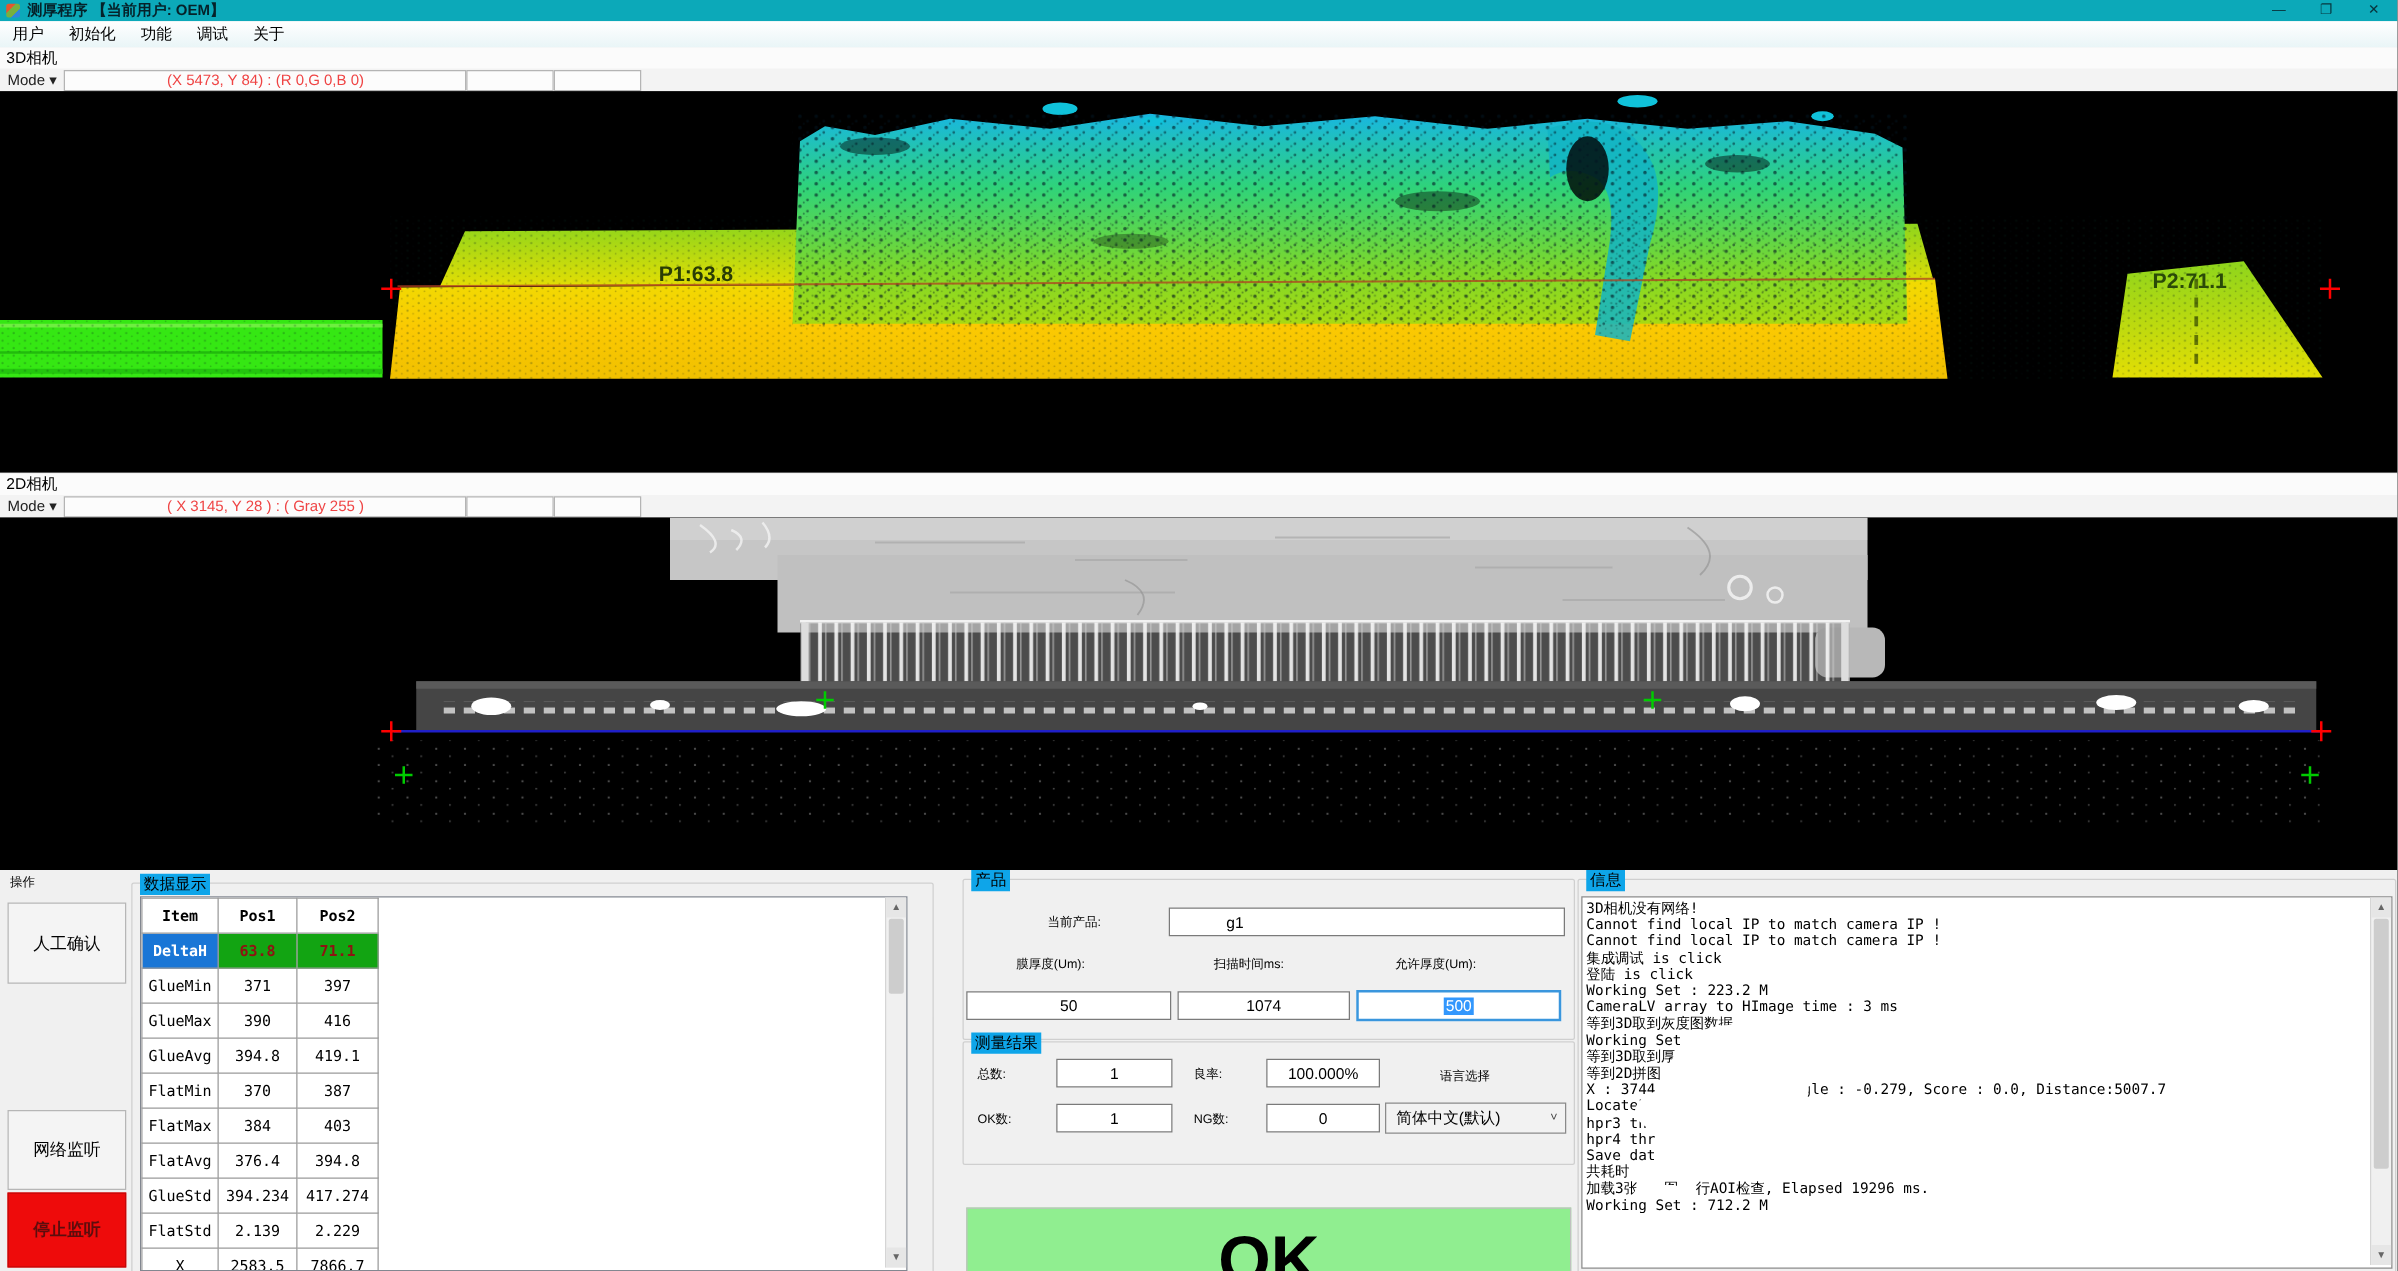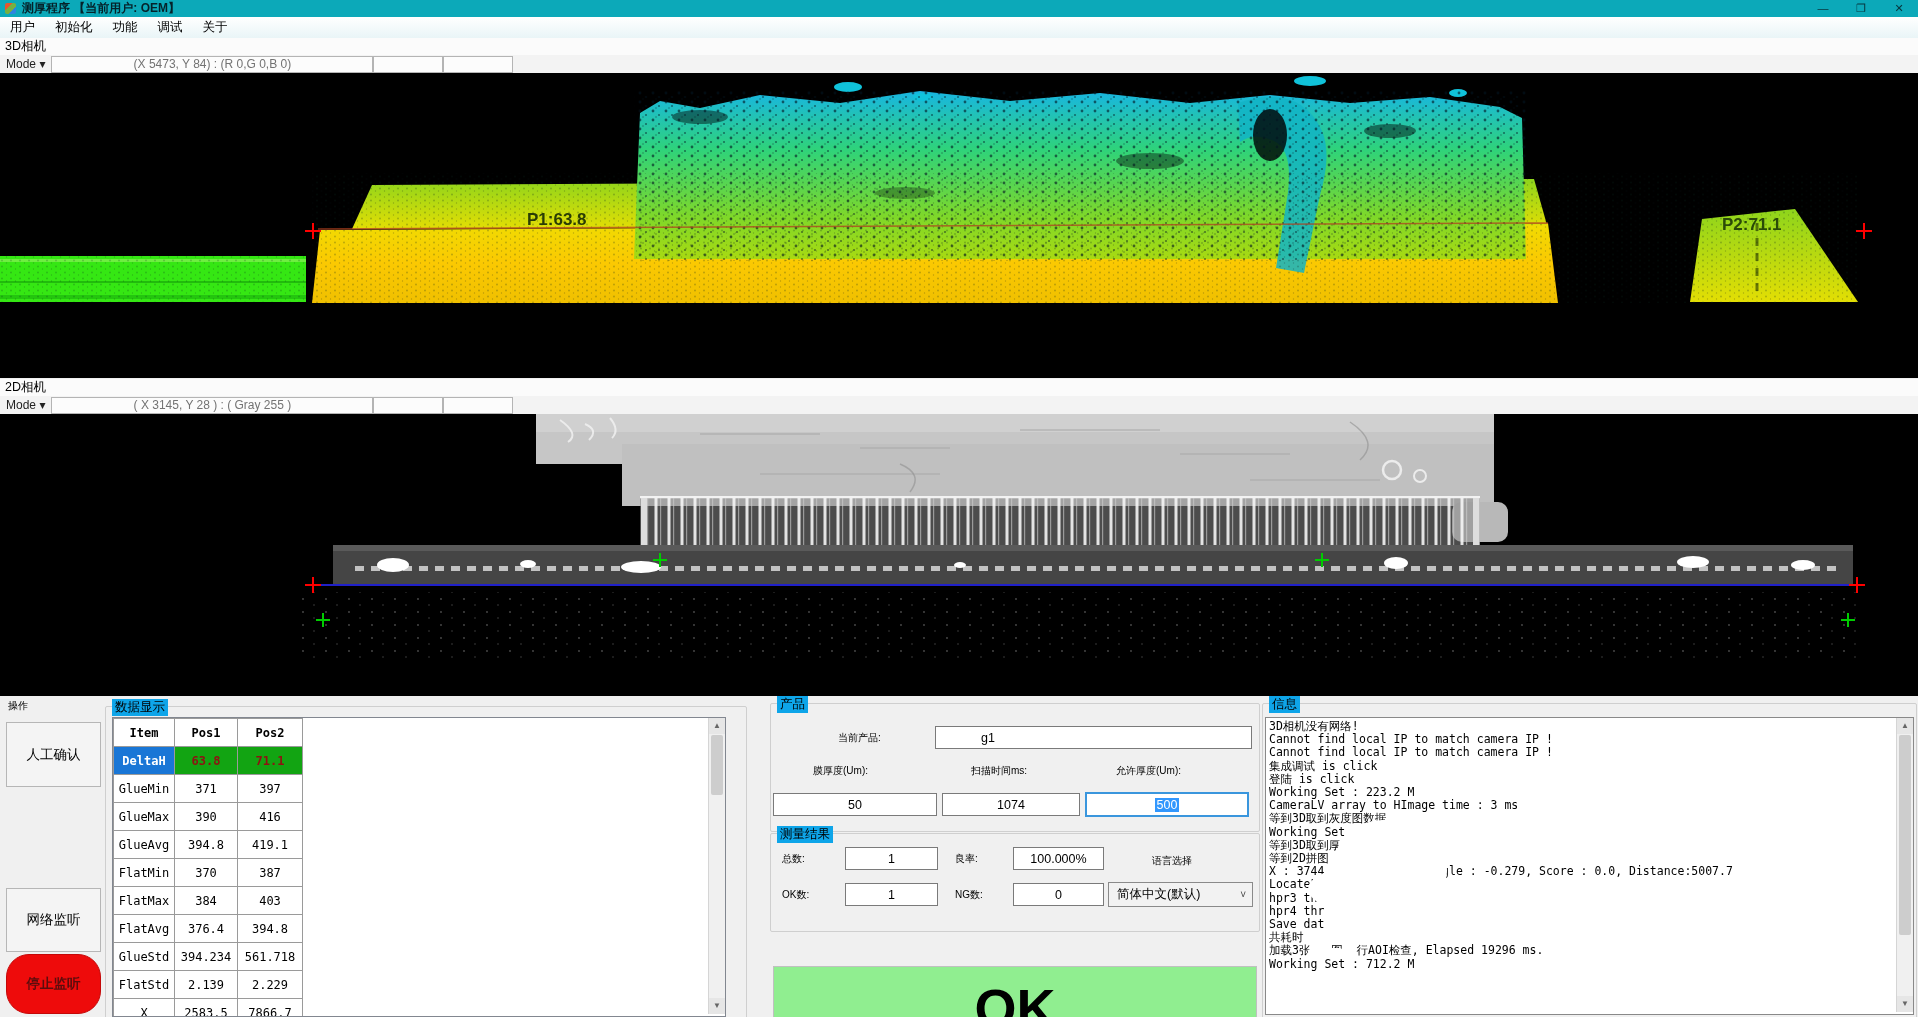--- a/index.html
+++ b/index.html
@@ -15,21 +15,21 @@
   .win-btn{width:38px;height:17px;text-align:center;line-height:16px;font-size:11px;color:#08343c;cursor:default;}
   
   .menubar{position:absolute;left:0;top:17px;width:1918px;height:21px;
            background:linear-gradient(#ffffff,#e9f5f7);display:flex;align-items:center;}
   .menu-item{padding:0 10px;height:21px;line-height:21px;font-size:12.5px;}
   .cam-strip{position:absolute;left:0;width:1918px;height:17px;background:#fbfbfb;
              font-size:12.5px;line-height:17px;padding-left:5px;box-sizing:border-box;}
   .modebar{position:absolute;left:0;width:1918px;height:18px;background:#f3f3f3;display:flex;align-items:center;}
   .mode-btn{padding:0 6px;font-size:12px;color:#222;}
   .mode-panel{height:15px;border:1px solid #b4b4b4;background:#fcfcfc;font-size:12px;
-              display:flex;align-items:center;justify-content:center;color:#737373;}
+              display:flex;align-items:center;justify-content:center;color:#ef4444;}
   .viewport{position:absolute;left:0;background:#000;}
   
   .groupbox{position:absolute;border:1px solid #cfcfcf;border-radius:2px;}
   .gb-title{position:absolute;top:-8px;left:6px;background:#0ea5e9;padding:0 3px;font-size:12.5px;}
   
   .btn{position:absolute;background:#f4f4f4;border:1px solid #b6b6b6;font-size:13.5px;
        display:flex;align-items:center;justify-content:center;cursor:default;}
   .btn.red{background:#ee0b0b;border-color:#c40808;color:#5c0d0d;font-weight:bold;}
   
   .lv{position:absolute;background:#fff;border:1px solid #828790;overflow:hidden;}
@@ -211,21 +211,21 @@
       <path d="M316 206 h14 M323 199 v14" stroke="#0c0" stroke-width="2"></path>
       <path d="M1841 206 h14 M1848 199 v14" stroke="#0c0" stroke-width="2"></path>
       <path d="M653 146 h14 M660 139 v14" stroke="#0c0" stroke-width="2"></path>
       <path d="M1315 146 h14 M1322 139 v14" stroke="#0c0" stroke-width="2"></path>
     </svg>
   </div>
 
   <div class="lbl" style="left:8px;top:699px;">操作</div>
   <div class="btn" style="left:6px;top:722px;width:93px;height:63px;">人工确认</div>
   <div class="btn" style="left:6px;top:888px;width:93px;height:62px;">网络监听</div>
-  <div class="btn red" style="left:6px;top:954px;width:93px;height:58px;border-radius:23px;">停止监听</div>
+  <div class="btn red" style="left:6px;top:954px;width:93px;height:58px;">停止监听</div>
 
   <div class="groupbox" style="left:105px;top:706px;width:640px;height:311px;">
     <span class="gb-title">数据显示</span>
   </div>
   <div class="lv" style="left:112px;top:717px;width:612px;height:298px;">
     <table>
       <tbody>
           <tr>
         <th class="col-item">Item</th>
         <th class="col-p1">Pos1</th>
@@ -262,21 +262,21 @@
         <td>403</td>
       </tr>
       <tr>
         <td>FlatAvg</td>
         <td>376.4</td>
         <td>394.8</td>
       </tr>
       <tr>
         <td>GlueStd</td>
         <td>394.234</td>
-        <td>561.718</td>
+        <td>417.274</td>
       </tr>
       <tr>
         <td>FlatStd</td>
         <td>2.139</td>
         <td>2.229</td>
       </tr>
       <tr>
         <td>X</td>
         <td>2583.5</td>
         <td>7866.7</td>

